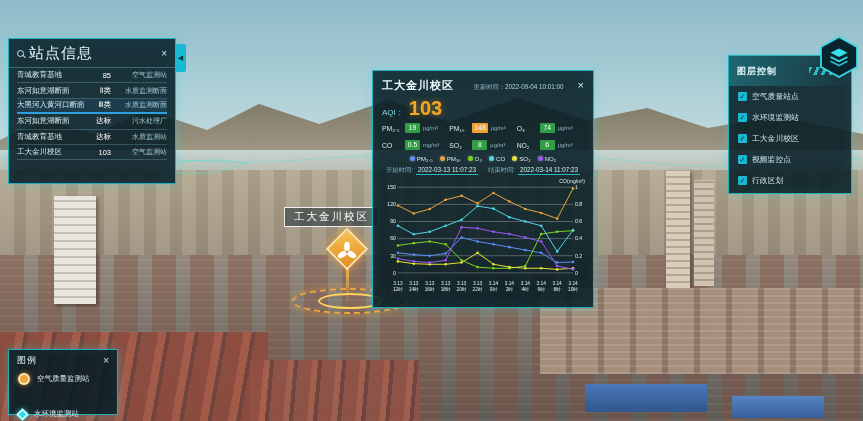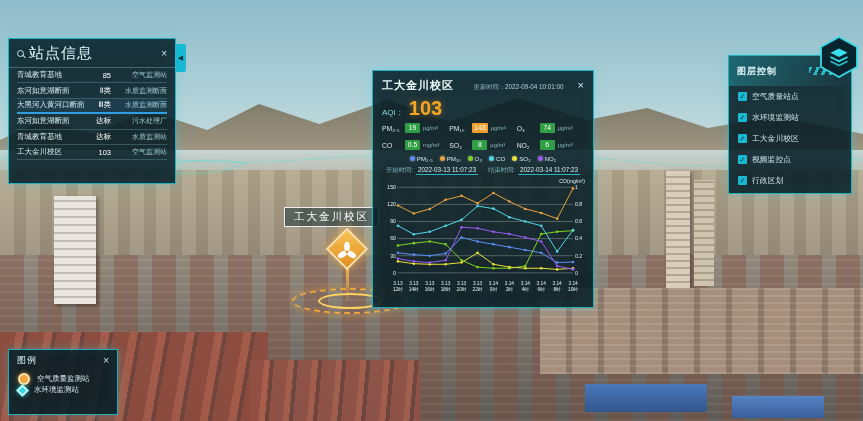--- a/index.html
+++ b/index.html
@@ -137,21 +137,21 @@
   .hex-o { position:absolute; inset:0; background:#35dbe6;
            clip-path:polygon(50% 0,95% 25%,95% 75%,50% 100%,5% 75%,5% 25%); }
   .hex-i { position:absolute; inset:2px; background:#07242e;
            clip-path:polygon(50% 0,95% 25%,95% 75%,50% 100%,5% 75%,5% 25%);
            display:flex; align-items:center; justify-content:center; }
 
   
   .legend-panel { left:8px; top:349px; width:110px; height:66px; z-index:30; }
   .lg-head { display:flex; align-items:center; padding:4px 8px 3px 8px; }
   .lg-title { font-size:9px; color:#dff6f8; letter-spacing:1px; }
-  .lg-items { padding:3px 9px; display:flex; flex-direction:column; gap:0; }
+  .lg-items { padding:3px 9px; display:flex; flex-direction:column; gap:24px; }
   .lg-item { display:flex; align-items:center; gap:7px; }
   .li-icon { flex:0 0 auto; }
   .li-icon.circle { width:12px; height:12px; border-radius:50%; border:2px solid rgba(255,240,200,.85);
                     box-shadow:0 0 5px rgba(240,166,60,.8); }
   .li-icon.diamond { width:9px; height:9px; transform:rotate(45deg); border:2px solid rgba(220,255,255,.85);
                      box-shadow:0 0 5px rgba(43,217,232,.8); }
   .lg-label { font-size:7.5px; color:#d5e9ee; }
 </style>
 </head>
 <body>

